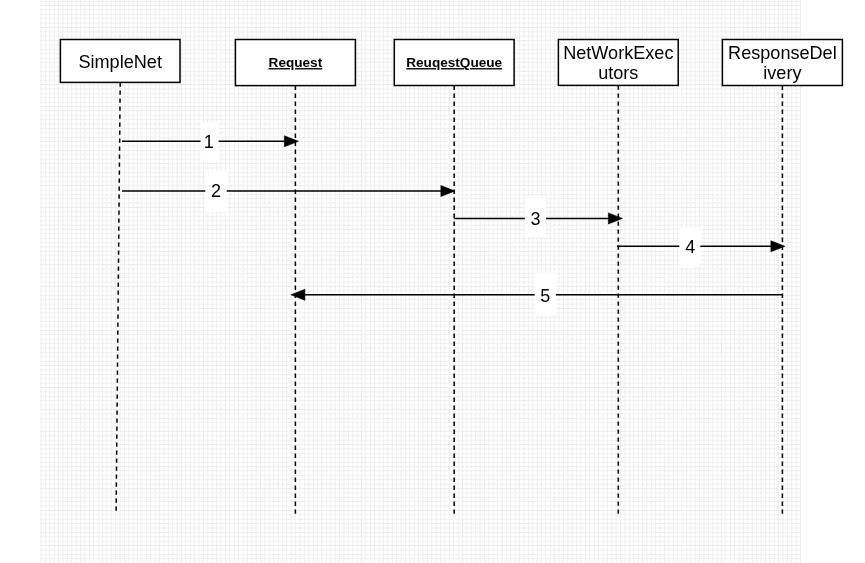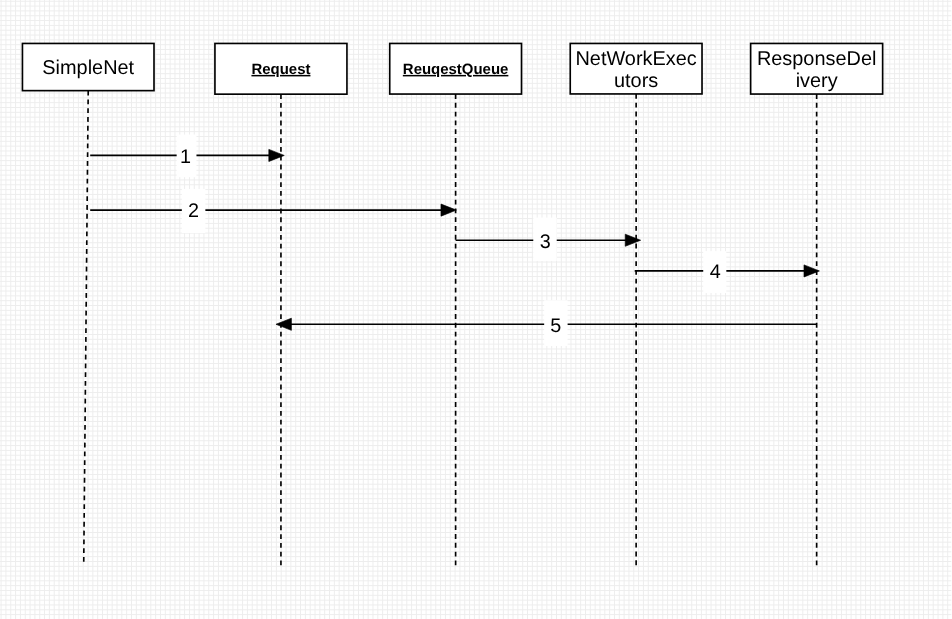--- a/index.html
+++ b/index.html
@@ -7,28 +7,29 @@
     margin: 0;
     padding: 0;
     width: 865px;
     height: 563px;
     overflow: hidden;
     background: #ffffff;
     font-family: "Liberation Sans", sans-serif;
   }
   #canvas {
     position: relative;
-    width: 865px;
+    width: 761px;
     height: 563px;
     background-color: #ffffff;
     background-image:
       linear-gradient(to right, #ededed 1.1px, transparent 1.1px),
       linear-gradient(to bottom, #ededed 1.1px, transparent 1.1px);
     background-size: 4.4px 4.4px, 4.4px 4.4px;
     background-position: 0.55px 0.7px, 0.55px 0.7px;
+    margin-left: 40px;
   }
   #overlay {
     position: absolute;
     left: 0;
     top: 0;
     width: 865px;
     height: 563px;
   }
   .lifeline-dash   { fill: none; stroke: #000000; stroke-width: 1.5; stroke-dasharray: 4.4 3.6; }
   .lifeline-box    { fill: #ffffff; stroke: #000000; stroke-width: 1.5; }

